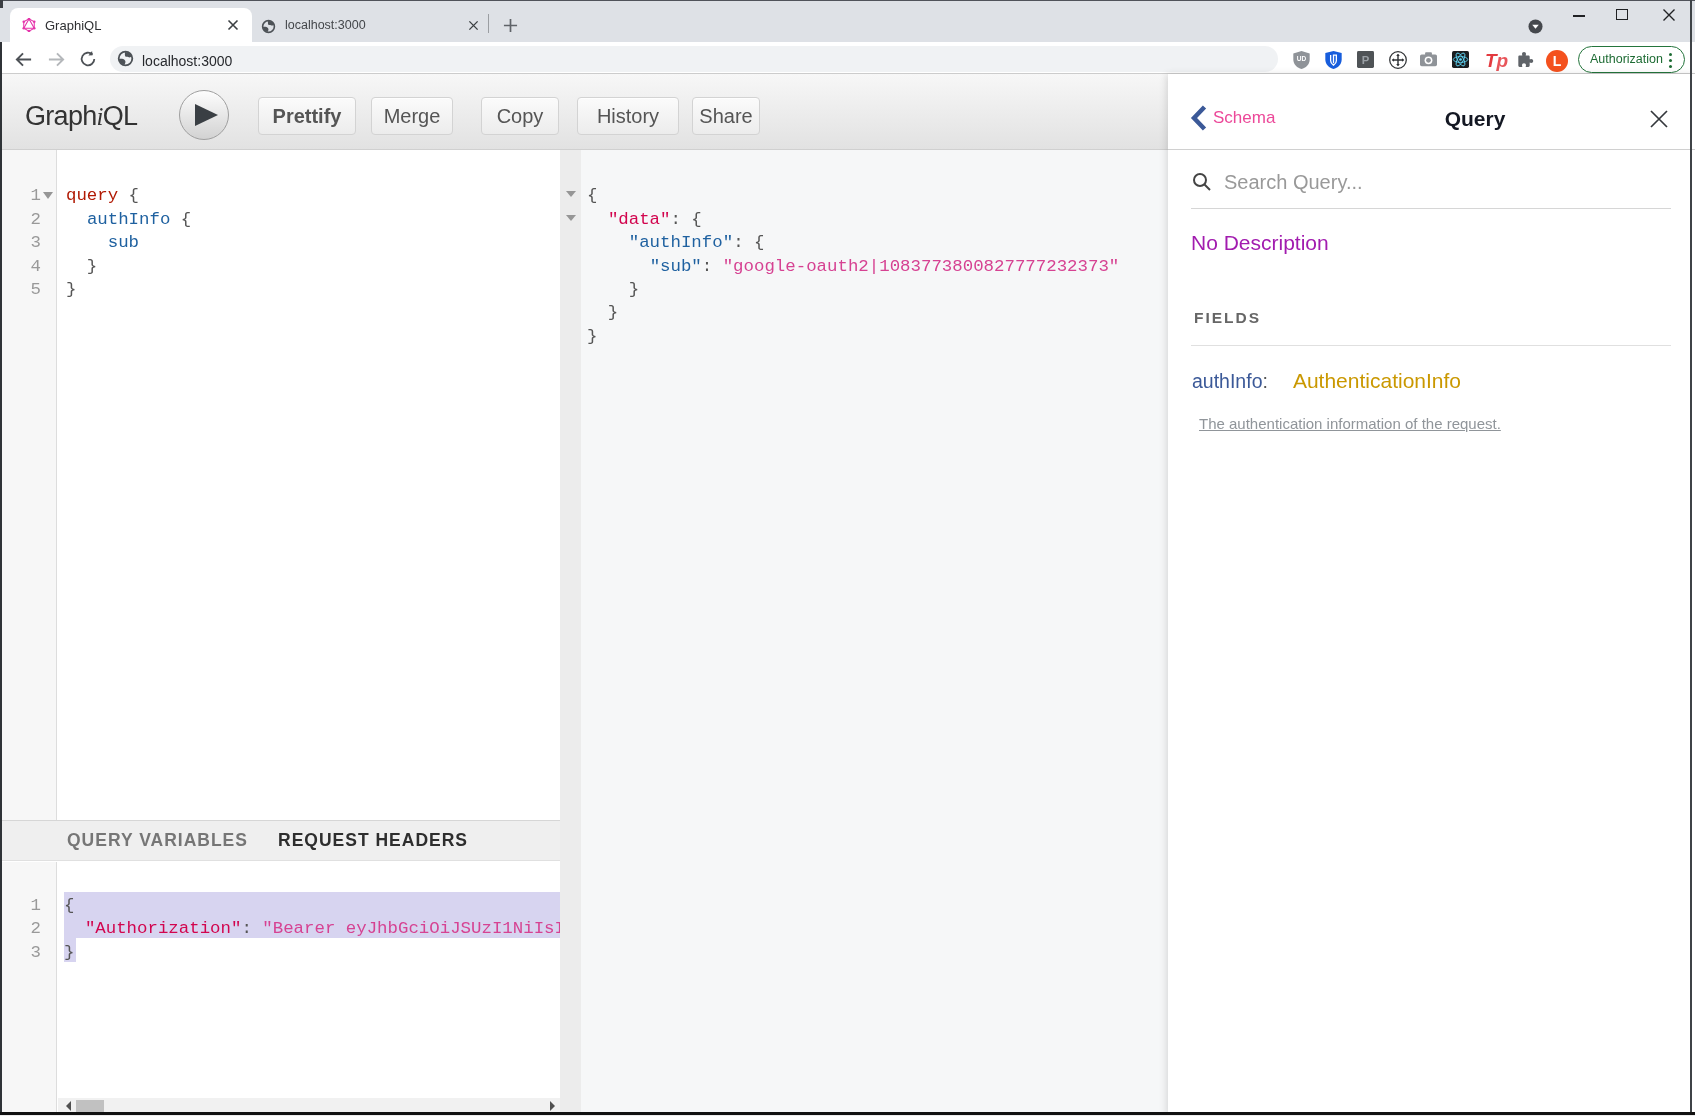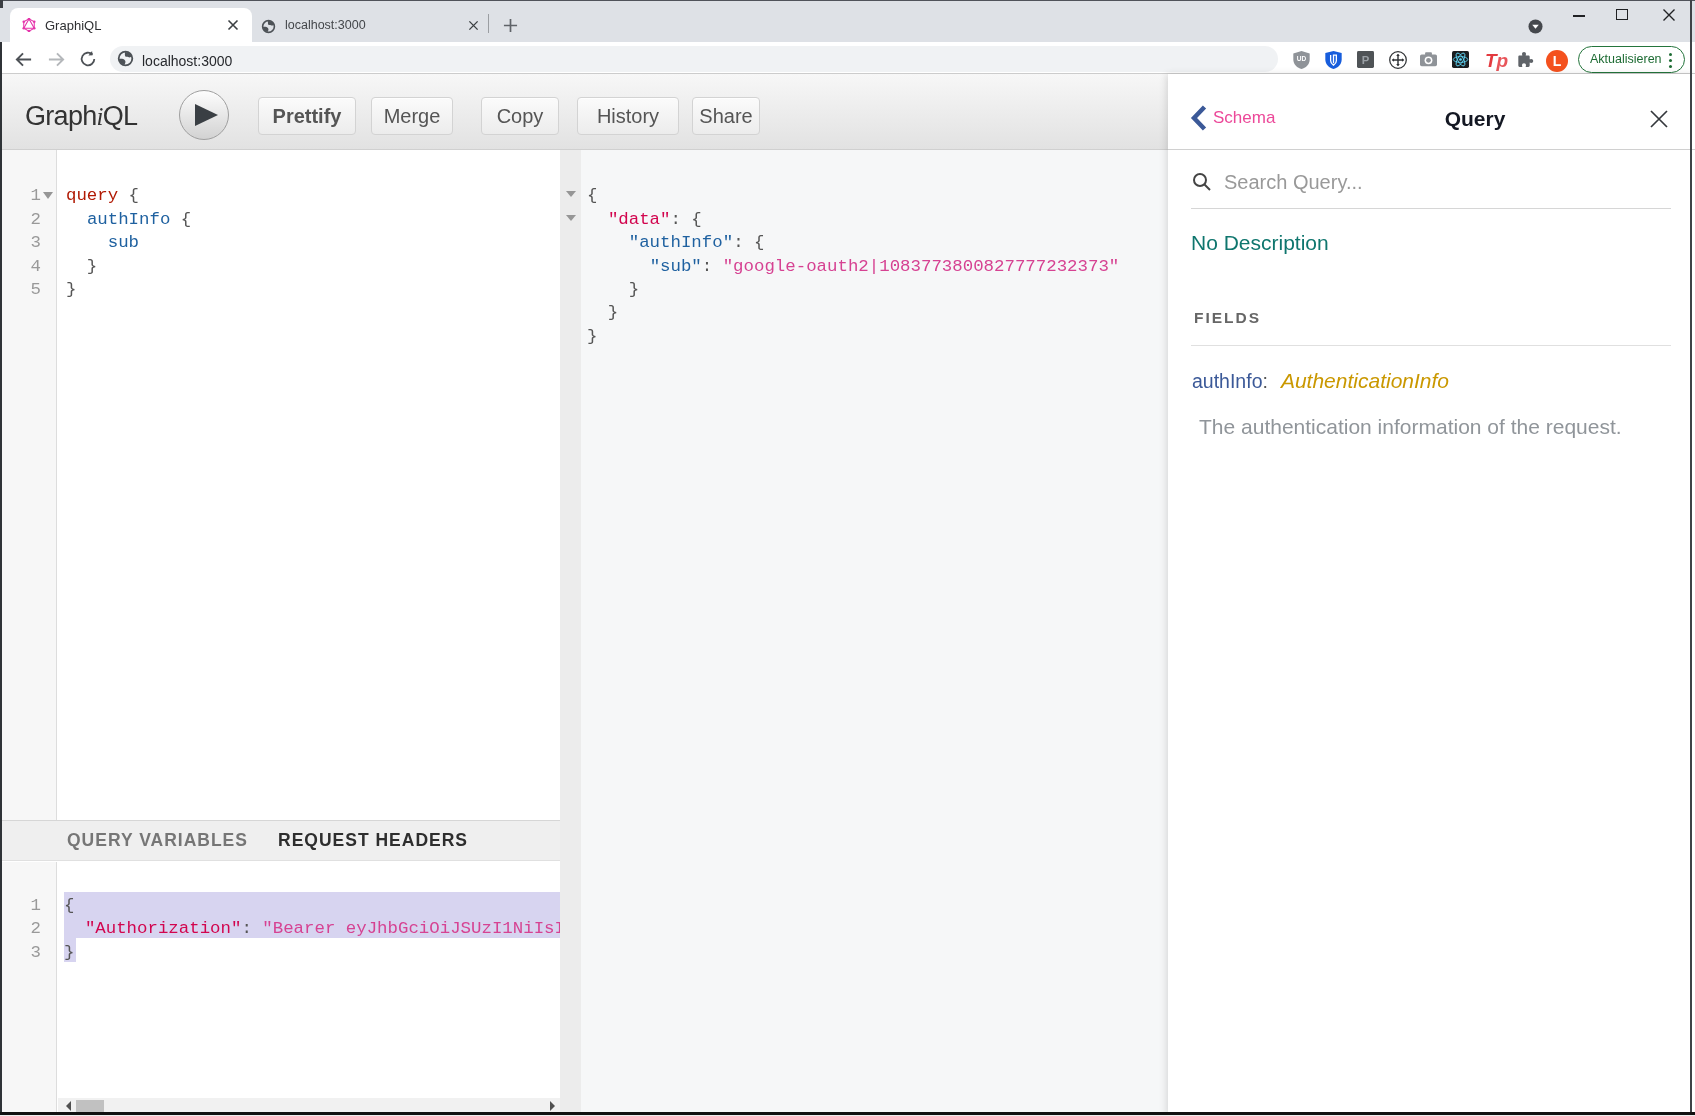--- a/index.html
+++ b/index.html
@@ -188,21 +188,21 @@
 
 <div class="abs" style="left:1485px;top:50px;font-size:19px;font-weight:bold;color:#e33a3f;font-style:italic;">T<span style="color:#e8555a">p</span></div>
 
 <svg class="abs" style="left:1518px;top:52px" width="16" height="16" viewBox="0 0 20 20">
   <path d="M7.5 0 C9 0 10 1 10 2.5 C10 3.3 9.6 3.8 9.6 4.4 L13 4.4 C14 4.4 14.6 5 14.6 6 L14.6 9 C15.2 9 15.7 8.6 16.5 8.6 C18 8.6 19 9.6 19 11.1 C19 12.6 18 13.6 16.5 13.6 C15.7 13.6 15.2 13.2 14.6 13.2 L14.6 17 C14.6 18 14 18.6 13 18.6 L9.6 18.6 C9.6 18 10 17.5 10 16.7 C10 15.2 9 14.2 7.5 14.2 C6 14.2 5 15.2 5 16.7 C5 17.5 5.4 18 5.4 18.6 L2 18.6 C1 18.6 0.4 18 0.4 17 L0.4 6 C0.4 5 1 4.4 2 4.4 L5.4 4.4 C5.4 3.8 5 3.3 5 2.5 C5 1 6 0 7.5 0 Z" fill="#5f6368"></path>
 </svg>
 
 <div class="abs" style="left:1546px;top:50px;width:22px;height:22px;border-radius:50%;background:#f4511e;color:#fff;font-size:14px;font-weight:bold;text-align:center;line-height:22px;">L</div>
 
 <div class="abs" style="left:1578px;top:46px;width:107px;height:27px;border:1.5px solid #24753c;border-radius:14px;background:#fff;"></div>
-<div class="abs" style="left:1590px;top:47px;width:80px;height:25px;line-height:25px;font-size:12.5px;color:#1d6b33;">Aktualisieren</div>
+<div class="abs" style="left:1590px;top:47px;width:80px;height:25px;line-height:25px;font-size:12.5px;color:#1d6b33;">Authorization</div>
 <div class="abs" style="left:1669px;top:53px;width:3px;height:3px;border-radius:50%;background:#1d6b33;box-shadow:0 6px 0 #1d6b33, 0 12px 0 #1d6b33;"></div>
 
 <div class="abs" style="left:0;top:73px;width:1695px;height:1px;background:#cccccc;"></div>
 <div class="abs" id="topbar"></div>
 <div class="abs" id="gqltitle">Graph<em>i</em>QL</div>
 <div class="abs" id="playbtn"></div>
 <div class="abs" id="playtri"></div>
 <div class="abs tbtn" style="left:258px;width:98px;font-weight:bold;">Prettify</div>
 <div class="abs tbtn" style="left:371px;width:82px;">Merge</div>
 <div class="abs tbtn" style="left:481px;width:78px;">Copy</div>
@@ -268,22 +268,22 @@
 <svg class="abs" style="left:1650px;top:110px" width="18" height="18" viewBox="0 0 18 18">
   <path d="M1 1 L17 17 M17 1 L1 17" stroke="#34383c" stroke-width="1.7"></path>
 </svg>
 
 <svg class="abs" style="left:1192px;top:172px" width="20" height="20" viewBox="0 0 20 20">
   <circle cx="8" cy="8" r="6" stroke="#444" stroke-width="2" fill="none"></circle>
   <path d="M12.5 12.5 L18 18" stroke="#444" stroke-width="2"></path>
 </svg>
 <div class="abs" style="left:1224px;top:171px;font-size:20px;color:#999;">Search Query...</div>
 <div class="abs" style="left:1191px;top:208px;width:480px;height:1px;background:#d6d6d6;"></div>
-<div class="abs" style="left:1191px;top:231px;font-size:21px;color:#0f766e;">No Description</div>
+<div class="abs" style="left:1191px;top:231px;font-size:21px;color:#a21caf;">No Description</div>
 <div class="abs" style="left:1194px;top:309px;font-size:15.5px;font-weight:bold;letter-spacing:2px;color:#666;">FIELDS</div>
 <div class="abs" style="left:1191px;top:345px;width:480px;height:1px;background:#e0e0e0;"></div>
-<div class="abs" style="left:1192px;top:369px;font-size:19.5px;"><span style="color:#3B5998">authInfo</span><span style="color:#555">:</span><span style="color:#CA9800;font-size:21px;margin-left:13px;font-style:italic;">AuthenticationInfo</span></div>
-<div class="abs" style="left:1199px;top:415px;font-size:21px;color:#90959a;">The authentication information of the request.</div>
+<div class="abs" style="left:1192px;top:369px;font-size:19.5px;"><span style="color:#3B5998">authInfo</span><span style="color:#555">:</span><span style="color:#CA9800;font-size:21px;margin-left:25px;">AuthenticationInfo</span></div>
+<div class="abs" style="left:1199px;top:415px;font-size:15px;color:#90959a;text-decoration:underline;">The authentication information of the request.</div>
 
 <div class="abs" id="lborder"></div>
 <div class="abs" id="rborder"></div>
 <div class="abs" id="bborder"></div>
 <div class="abs" id="bborder2"></div>
 
 </body></html>

